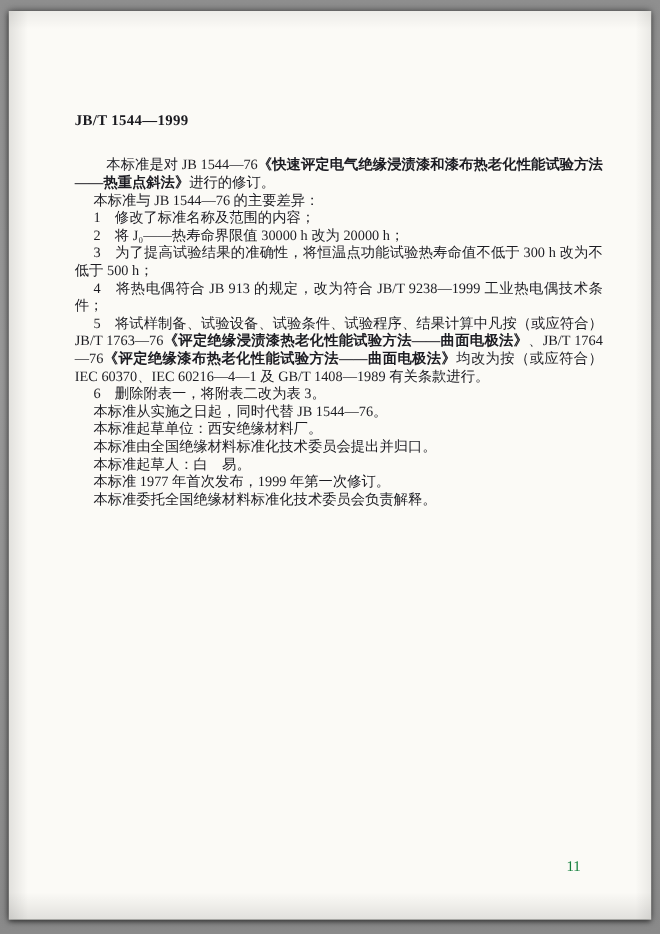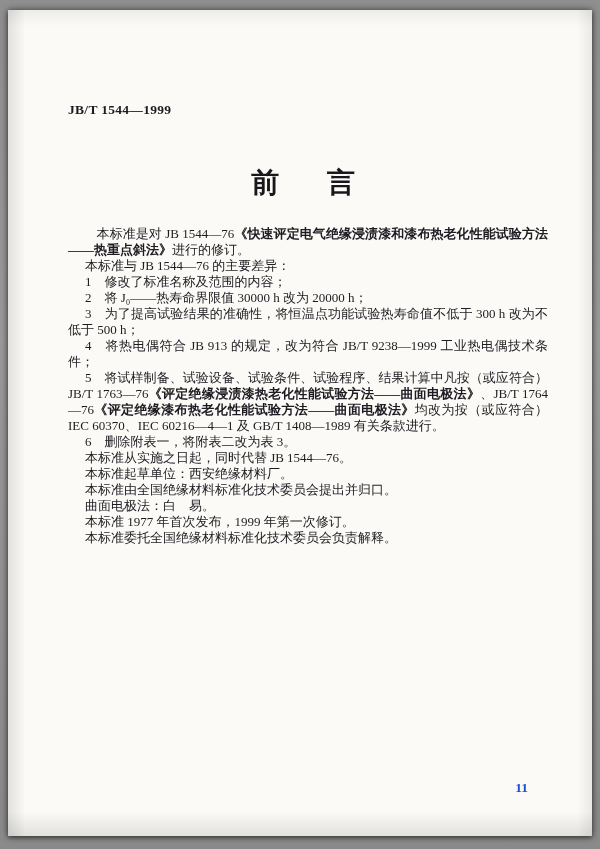--- a/index.html
+++ b/index.html
@@ -65,42 +65,40 @@
     padding: 0;
   }
   .indent-1 { text-indent: 1.3em; }
   .indent-2 { text-indent: 2.2em; }
   .bold { font-weight: bold; }
   .page-number {
     position: absolute;
     right: 64px;
     bottom: 40px;
     font-size: 13.5px;
-    color: #1d4ed8;
-    font-weight: bold;
+    color: #15803d;
   }
 </style>
 </head>
 <body>
 
 <div class="scan-page">
   <div class="content">
     <div class="standard-code">JB/T 1544—1999</div>
-    <h1 class="doc-title">前　言</h1>
     <div class="doc-body">
         <p class="para indent-2"><span>本标准是对 JB 1544—76</span><span class="bold">《快速评定电气绝缘浸渍漆和漆布热老化性能试验方法——热重点斜法》</span><span>进行的修订。</span></p>
         <p class="para indent-1"><span>本标准与 JB 1544—76 的主要差异：</span></p>
         <p class="para indent-1"><span>1　修改了标准名称及范围的内容；</span></p>
         <p class="para indent-1"><span>2　将 J₀——热寿命界限值 30000 h 改为 20000 h；</span></p>
         <p class="para indent-1"><span>3　为了提高试验结果的准确性，将恒温点功能试验热寿命值不低于 300 h 改为不低于 500 h；</span></p>
         <p class="para indent-1"><span>4　将热电偶符合 JB 913 的规定，改为符合 JB/T 9238—1999 工业热电偶技术条件；</span></p>
         <p class="para indent-1"><span>5　将试样制备、试验设备、试验条件、试验程序、结果计算中凡按（或应符合）JB/T 1763—76</span><span class="bold">《评定绝缘浸渍漆热老化性能试验方法——曲面电极法》</span><span>、JB/T 1764—76</span><span class="bold">《评定绝缘漆布热老化性能试验方法——曲面电极法》</span><span>均改为按（或应符合）IEC 60370、IEC 60216—4—1 及 GB/T 1408—1989 有关条款进行。</span></p>
         <p class="para indent-1"><span>6　删除附表一，将附表二改为表 3。</span></p>
         <p class="para indent-1"><span>本标准从实施之日起，同时代替 JB 1544—76。</span></p>
         <p class="para indent-1"><span>本标准起草单位：西安绝缘材料厂。</span></p>
         <p class="para indent-1"><span>本标准由全国绝缘材料标准化技术委员会提出并归口。</span></p>
-        <p class="para indent-1"><span>曲面电极法：白　易。</span></p>
+        <p class="para indent-1"><span>本标准起草人：白　易。</span></p>
         <p class="para indent-1"><span>本标准 1977 年首次发布，1999 年第一次修订。</span></p>
         <p class="para indent-1"><span>本标准委托全国绝缘材料标准化技术委员会负责解释。</span></p>
       </div>
   </div>
   <div class="page-number">11</div>
 </div>
 
 </body></html>

